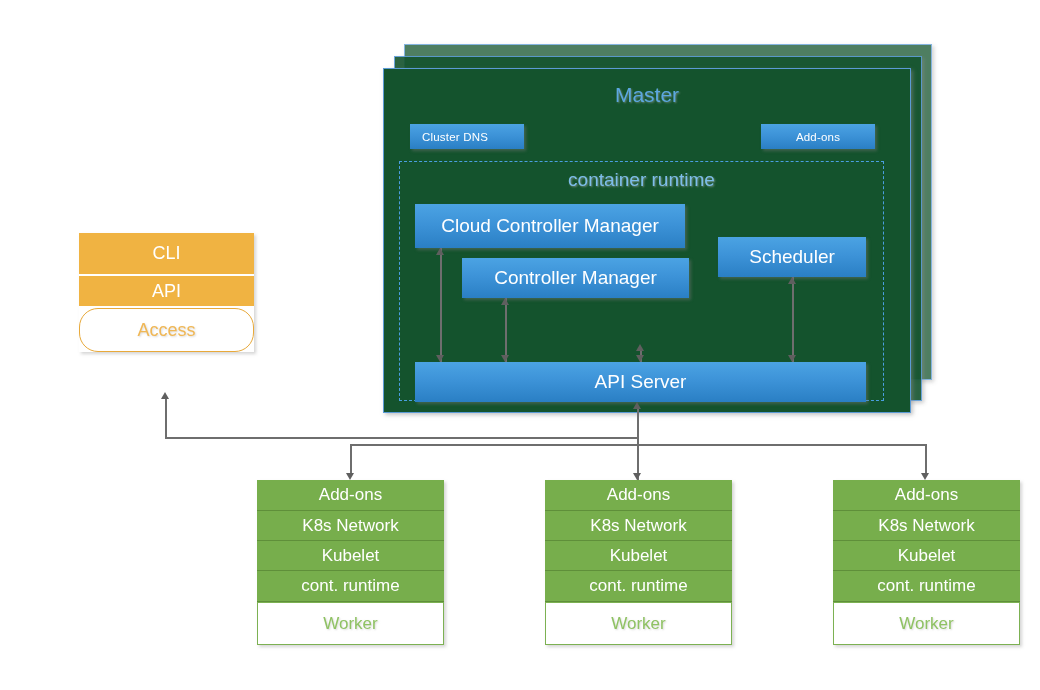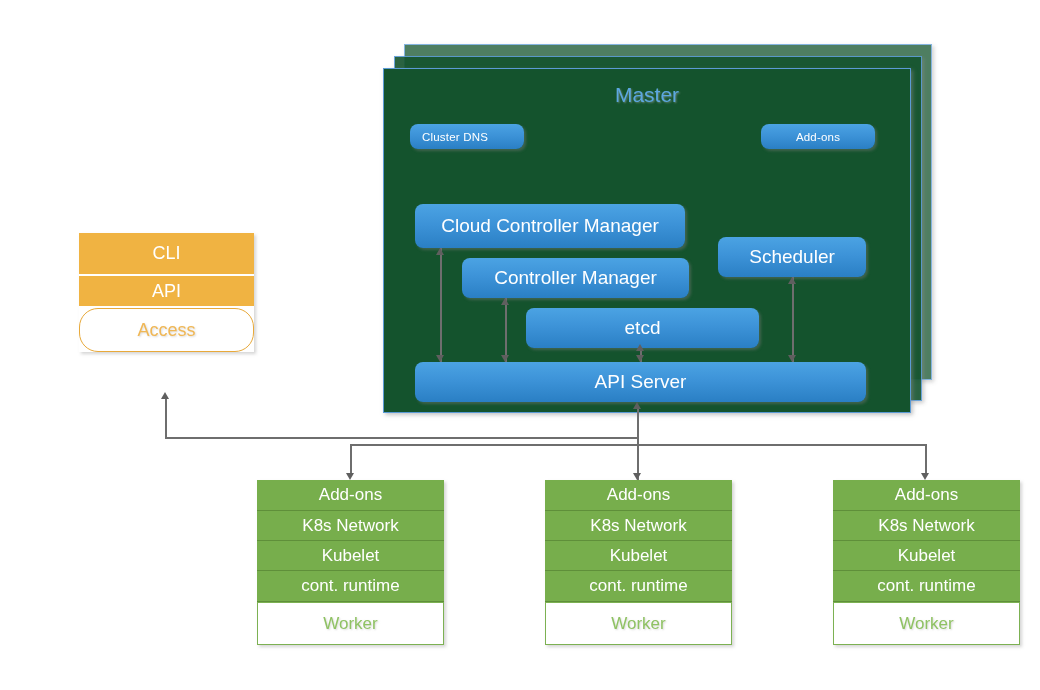--- a/index.html
+++ b/index.html
@@ -23,21 +23,20 @@
   .bluebox {
     position: absolute;
     background: linear-gradient(to bottom, #4ba3e3 0%, #3d93d8 45%, #2a7fc4 100%);
     color: #ffffff;
     display: flex;
     align-items: center;
     justify-content: center;
     box-shadow: 2px 2px 3px rgba(120,120,120,0.45);
     box-sizing: border-box;
     white-space: nowrap;
-    border-radius: 8px;
   }
   .bluebox.small {
     font-size: 11.5px;
     letter-spacing: 0.2px;
   }
   .bluebox.big {
     font-size: 19px;
     text-align: center;
   }
   .bluebox.left {
@@ -154,26 +153,28 @@
   <div class="card card-back1" style="left:394px; top:56px; width:528px; height:345px;"></div>
 
   <div class="card" style="left:383px; top:68px; width:528px; height:345px;">
 
     <div class="master-title" style="top:14px;">Master</div>
 
     <div class="bluebox small left" style="left:26px; top:55px; width:114px; height:25px;">Cluster DNS</div>
 
     <div class="bluebox small" style="left:377px; top:55px; width:114px; height:25px;">Add-ons</div>
 
+    <div class="runtime-box" style="left:15px; top:92px; width:485px; height:240px;">
+      <div class="runtime-title" style="top:7px;">container runtime</div>
+    </div>
 
     <div class="bluebox big" style="left:31px; top:135px; width:270px; height:44px;">Cloud Controller Manager</div>
 
     <div class="bluebox big" style="left:78px; top:189px; width:227px; height:40px;">Controller Manager</div>
 
-    <div class="bluebox big" style="left:142px; top:239px; width:233px; height:40px;">etcd</div>
 
     <div class="bluebox big" style="left:334px; top:168px; width:148px; height:40px;">Scheduler</div>
 
     <div class="bluebox big" style="left:31px; top:293px; width:451px; height:40px;">API Server</div>
 
     <div class="conn conn-v" style="left:56px; top:179px; height:114px;"></div>
     <div class="arrow arrow-up" style="left:52px; top:179px;"></div>
     <div class="arrow arrow-down" style="left:52px; top:286px;"></div>
 
     <div class="conn conn-v" style="left:121px; top:229px; height:64px;"></div>

